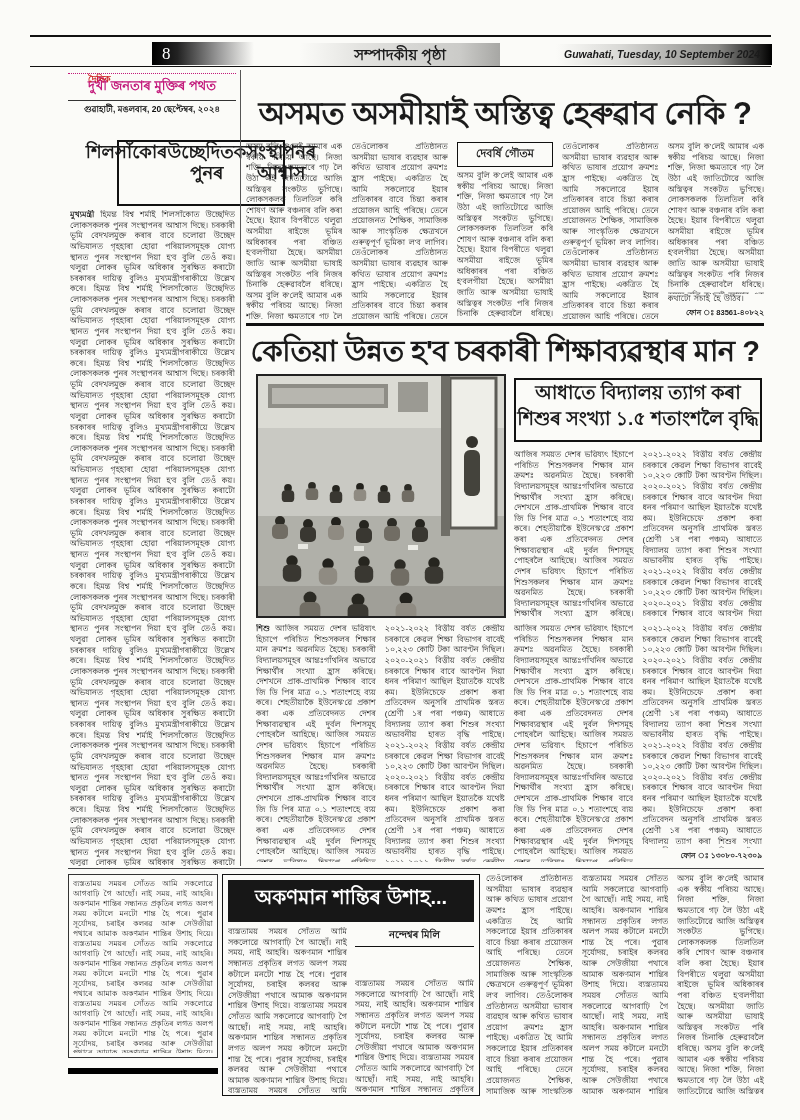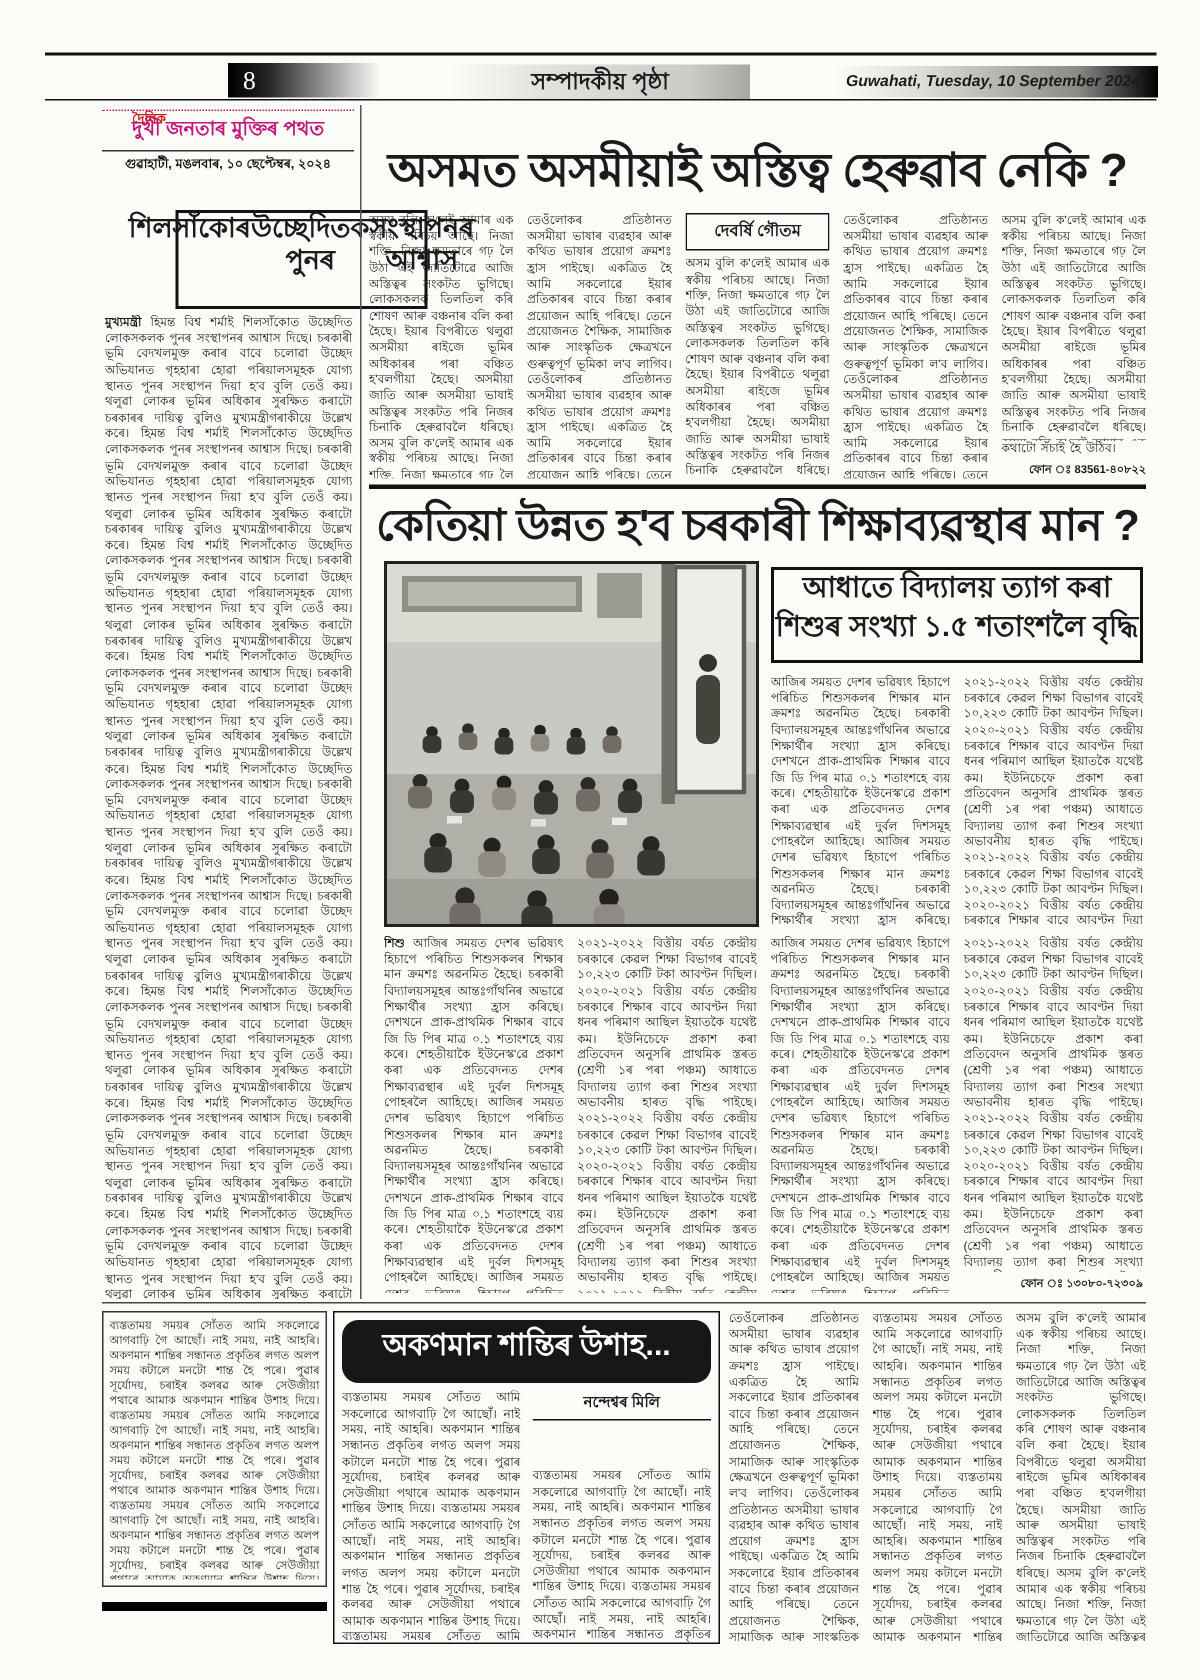--- a/index.html
+++ b/index.html
@@ -42,41 +42,41 @@
     font-size:29px;font-weight:800;line-height:38px;letter-spacing:-0.5px;white-space:nowrap;overflow:hidden;}
   .photo-frame{position:absolute;left:256px;top:374px;width:250px;height:244px;border:2px solid #222;box-sizing:border-box;background:#cfcfca;}
   .info-box{position:absolute;left:514px;top:378px;width:248px;height:64px;border:2.5px solid #111;box-sizing:border-box;
     display:flex;flex-direction:column;justify-content:flex-start;text-align:center;font-size:19px;font-weight:800;line-height:1.35;}
   .edu-right-cols{position:absolute;left:514px;top:450px;width:248px;height:168px;gap:9px;}
   .edu-bottom-cols{position:absolute;left:256px;top:624px;width:506px;height:238px;gap:9px;}
   
   .bottom-left-box{position:absolute;left:68px;top:874px;width:150px;height:184px;border:1.5px solid #333;box-sizing:border-box;padding:4px;}
   .bottom-left-bar{position:absolute;left:68px;top:1068px;width:150px;height:6px;background:#000;}
   .peace-box{position:absolute;left:222px;top:874px;width:258px;height:222px;border:1.5px solid #111;box-sizing:border-box;padding:5px;}
-  .peace-title{background:#171717;color:#fff;text-align:center;font-size:20px;font-weight:800;line-height:34px;height:42px;overflow:hidden;border-radius:11px;}
+  .peace-title{background:#171717;color:#fff;text-align:center;font-size:20px;font-weight:800;line-height:34px;height:42px;overflow:hidden;}
   .peace-cols{gap:8px;height:168px;margin-top:5px;}
   .peace-byline{font-size:10px;font-weight:800;text-align:center;border-bottom:1.5px solid #111;padding-bottom:2px;margin-bottom:3px;}
   .cont-cols{position:absolute;left:486px;top:874px;width:278px;height:220px;gap:9px;}
   b.lead{font-weight:800;}
 </style>
 </head>
 <body>
 
 <div class="page">
 
   <div class="rule" style="left:30px;top:35px;width:741px;height:2px;"></div>
   <div class="pageno-bar">8</div>
   <div class="section-bar">সম্পাদকীয় পৃষ্ঠা</div>
   <div class="date-bar">Guwahati, Tuesday, 10 September 2024</div>
   <div class="rule" style="left:30px;top:66px;width:741px;height:1px;"></div>
 
   <div class="masthead">
     <div class="daily" style="color:#cc2222;">দৈনিক</div>
     <div class="tagline" style="color:#c2187a;">দুখী জনতাৰ মুক্তিৰ পথত</div>
-    <div class="mast-date">গুৱাহাটী, মঙলবাৰ, ১০ ছেপ্টেম্বৰ, ২০২৪</div>
+    <div class="mast-date">গুৱাহাটী, মঙলবাৰ, 20 ছেপ্টেম্বৰ, ২০২৪</div>
   </div>
 
   <div class="left-head-box">
     <div>শিলসাঁকোৰ</div>
     <div>উচ্ছেদিতক পুনৰ</div>
     <div>সংস্থাপনৰ আশ্বাস</div>
   </div>
   <div class="left-body txt">
     <b class="lead">মুখ্যমন্ত্ৰী</b>
     <span>হিমন্ত বিশ্ব শৰ্মাই শিলসাঁকোত উচ্ছেদিত লোকসকলক পুনৰ সংস্থাপনৰ আশ্বাস দিছে। চৰকাৰী ভূমি বেদখলমুক্ত কৰাৰ বাবে চলোৱা উচ্ছেদ অভিযানত গৃহহাৰা হোৱা পৰিয়ালসমূহক যোগ্য স্থানত পুনৰ সংস্থাপন দিয়া হ'ব বুলি তেওঁ কয়। থলুৱা লোকৰ ভূমিৰ অধিকাৰ সুৰক্ষিত কৰাটো চৰকাৰৰ দায়িত্ব বুলিও মুখ্যমন্ত্ৰীগৰাকীয়ে উল্লেখ কৰে। হিমন্ত বিশ্ব শৰ্মাই শিলসাঁকোত উচ্ছেদিত লোকসকলক পুনৰ সংস্থাপনৰ আশ্বাস দিছে। চৰকাৰী ভূমি বেদখলমুক্ত কৰাৰ বাবে চলোৱা উচ্ছেদ অভিযানত গৃহহাৰা হোৱা পৰিয়ালসমূহক যোগ্য স্থানত পুনৰ সংস্থাপন দিয়া হ'ব বুলি তেওঁ কয়। থলুৱা লোকৰ ভূমিৰ অধিকাৰ সুৰক্ষিত কৰাটো চৰকাৰৰ দায়িত্ব বুলিও মুখ্যমন্ত্ৰীগৰাকীয়ে উল্লেখ কৰে। হিমন্ত বিশ্ব শৰ্মাই শিলসাঁকোত উচ্ছেদিত লোকসকলক পুনৰ সংস্থাপনৰ আশ্বাস দিছে। চৰকাৰী ভূমি বেদখলমুক্ত কৰাৰ বাবে চলোৱা উচ্ছেদ অভিযানত গৃহহাৰা হোৱা পৰিয়ালসমূহক যোগ্য স্থানত পুনৰ সংস্থাপন দিয়া হ'ব বুলি তেওঁ কয়। থলুৱা লোকৰ ভূমিৰ অধিকাৰ সুৰক্ষিত কৰাটো চৰকাৰৰ দায়িত্ব বুলিও মুখ্যমন্ত্ৰীগৰাকীয়ে উল্লেখ কৰে। হিমন্ত বিশ্ব শৰ্মাই শিলসাঁকোত উচ্ছেদিত লোকসকলক পুনৰ সংস্থাপনৰ আশ্বাস দিছে। চৰকাৰী ভূমি বেদখলমুক্ত কৰাৰ বাবে চলোৱা উচ্ছেদ অভিযানত গৃহহাৰা হোৱা পৰিয়ালসমূহক যোগ্য স্থানত পুনৰ সংস্থাপন দিয়া হ'ব বুলি তেওঁ কয়। থলুৱা লোকৰ ভূমিৰ অধিকাৰ সুৰক্ষিত কৰাটো চৰকাৰৰ দায়িত্ব বুলিও মুখ্যমন্ত্ৰীগৰাকীয়ে উল্লেখ কৰে। হিমন্ত বিশ্ব শৰ্মাই শিলসাঁকোত উচ্ছেদিত লোকসকলক পুনৰ সংস্থাপনৰ আশ্বাস দিছে। চৰকাৰী ভূমি বেদখলমুক্ত কৰাৰ বাবে চলোৱা উচ্ছেদ অভিযানত গৃহহাৰা হোৱা পৰিয়ালসমূহক যোগ্য স্থানত পুনৰ সংস্থাপন দিয়া হ'ব বুলি তেওঁ কয়। থলুৱা লোকৰ ভূমিৰ অধিকাৰ সুৰক্ষিত কৰাটো চৰকাৰৰ দায়িত্ব বুলিও মুখ্যমন্ত্ৰীগৰাকীয়ে উল্লেখ কৰে। হিমন্ত বিশ্ব শৰ্মাই শিলসাঁকোত উচ্ছেদিত লোকসকলক পুনৰ সংস্থাপনৰ আশ্বাস দিছে। চৰকাৰী ভূমি বেদখলমুক্ত কৰাৰ বাবে চলোৱা উচ্ছেদ অভিযানত গৃহহাৰা হোৱা পৰিয়ালসমূহক যোগ্য স্থানত পুনৰ সংস্থাপন দিয়া হ'ব বুলি তেওঁ কয়। থলুৱা লোকৰ ভূমিৰ অধিকাৰ সুৰক্ষিত কৰাটো চৰকাৰৰ দায়িত্ব বুলিও মুখ্যমন্ত্ৰীগৰাকীয়ে উল্লেখ কৰে। হিমন্ত বিশ্ব শৰ্মাই শিলসাঁকোত উচ্ছেদিত লোকসকলক পুনৰ সংস্থাপনৰ আশ্বাস দিছে। চৰকাৰী ভূমি বেদখলমুক্ত কৰাৰ বাবে চলোৱা উচ্ছেদ অভিযানত গৃহহাৰা হোৱা পৰিয়ালসমূহক যোগ্য স্থানত পুনৰ সংস্থাপন দিয়া হ'ব বুলি তেওঁ কয়। থলুৱা লোকৰ ভূমিৰ অধিকাৰ সুৰক্ষিত কৰাটো চৰকাৰৰ দায়িত্ব বুলিও মুখ্যমন্ত্ৰীগৰাকীয়ে উল্লেখ কৰে। হিমন্ত বিশ্ব শৰ্মাই শিলসাঁকোত উচ্ছেদিত লোকসকলক পুনৰ সংস্থাপনৰ আশ্বাস দিছে। চৰকাৰী ভূমি বেদখলমুক্ত কৰাৰ বাবে চলোৱা উচ্ছেদ অভিযানত গৃহহাৰা হোৱা পৰিয়ালসমূহক যোগ্য স্থানত পুনৰ সংস্থাপন দিয়া হ'ব বুলি তেওঁ কয়। থলুৱা লোকৰ ভূমিৰ অধিকাৰ সুৰক্ষিত কৰাটো চৰকাৰৰ দায়িত্ব বুলিও মুখ্যমন্ত্ৰীগৰাকীয়ে উল্লেখ কৰে। হিমন্ত বিশ্ব শৰ্মাই শিলসাঁকোত উচ্ছেদিত লোকসকলক পুনৰ সংস্থাপনৰ আশ্বাস দিছে। চৰকাৰী ভূমি বেদখলমুক্ত কৰাৰ বাবে চলোৱা উচ্ছেদ অভিযানত গৃহহাৰা হোৱা পৰিয়ালসমূহক যোগ্য স্থানত পুনৰ সংস্থাপন দিয়া হ'ব বুলি তেওঁ কয়। থলুৱা লোকৰ ভূমিৰ অধিকাৰ সুৰক্ষিত কৰাটো চৰকাৰৰ দায়িত্ব বুলিও মুখ্যমন্ত্ৰীগৰাকীয়ে উল্লেখ কৰে।</span>

